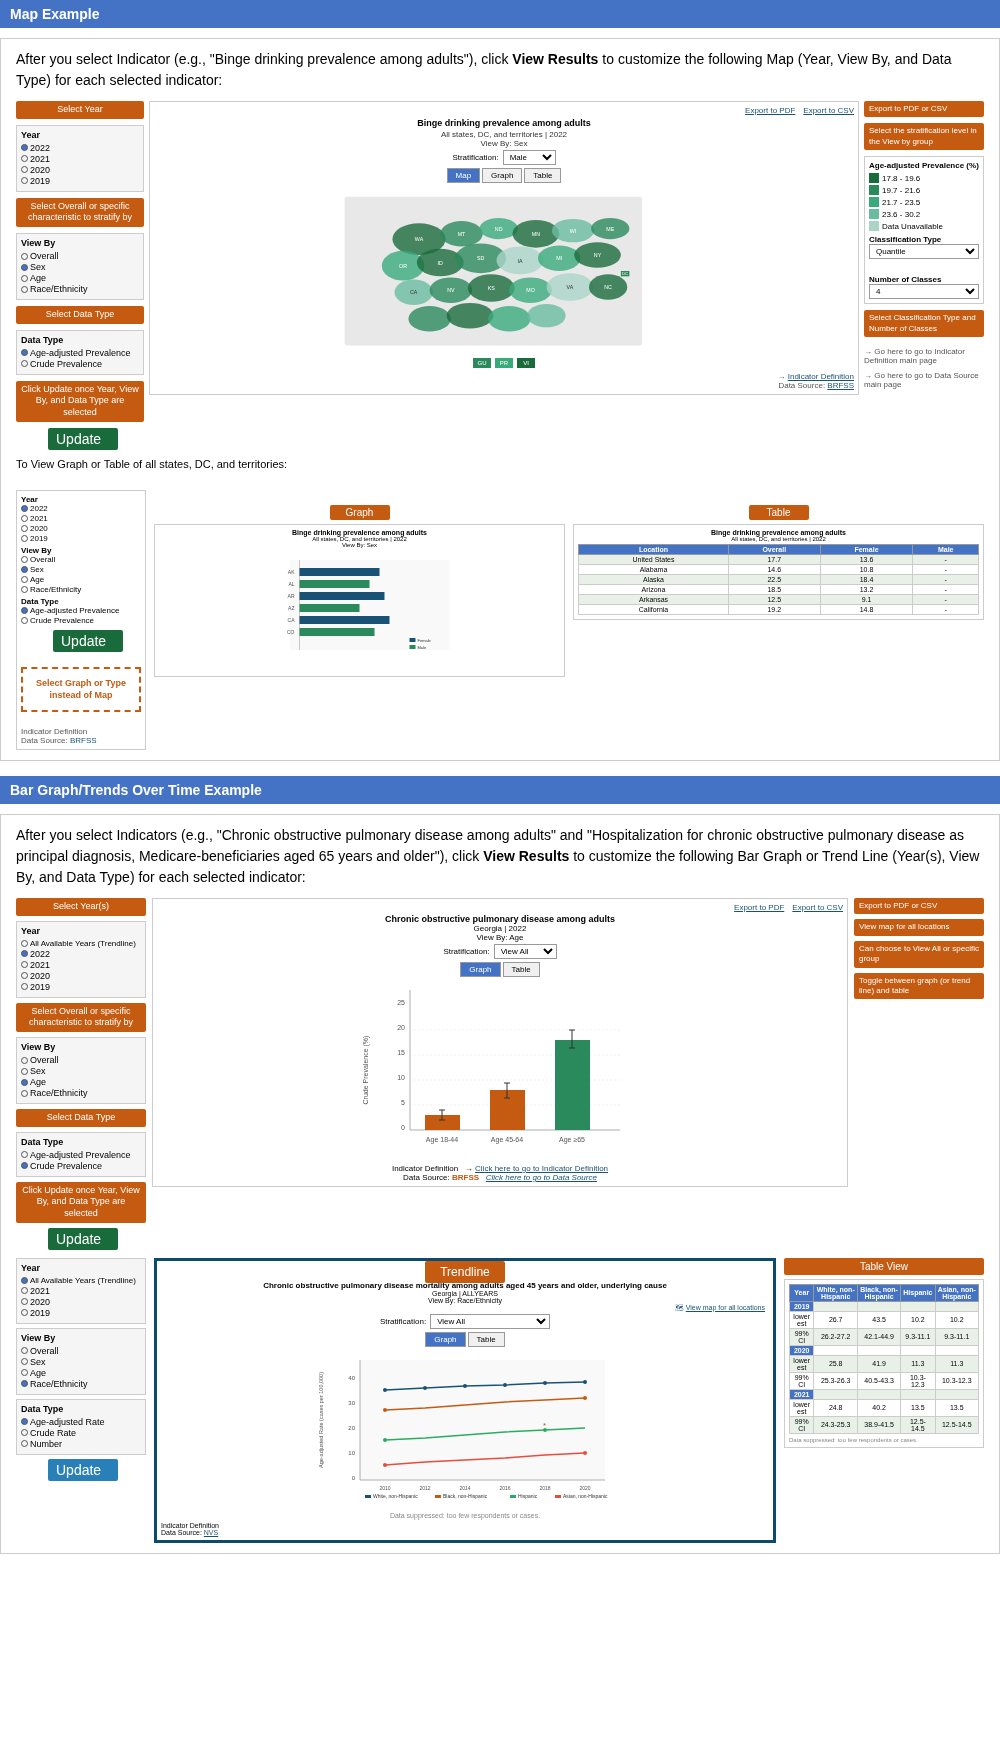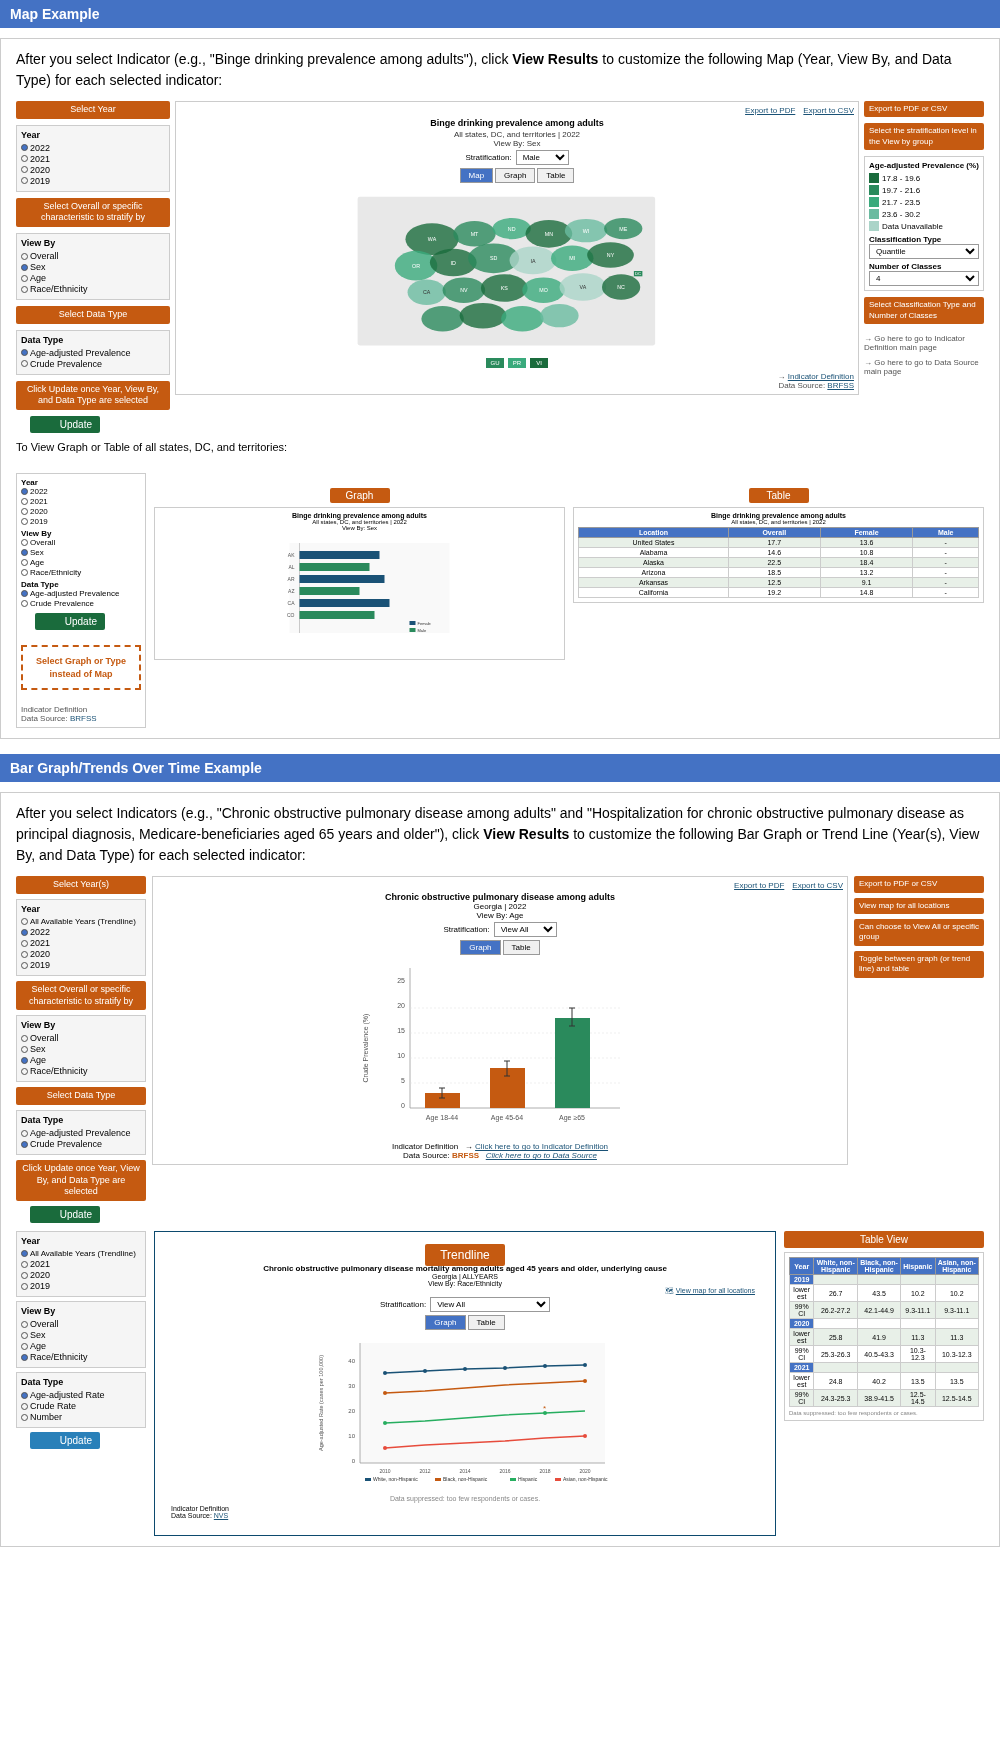--- a/index.html
+++ b/index.html
@@ -32,21 +32,21 @@
       display: flex;
       gap: 5px;
       align-items: flex-start;
       position: relative;
     }
 
     .left-controls {
       display: flex;
       flex-direction: column;
       gap: 6px;
-      width: 154px;
+      width: 128px;
       flex-shrink: 0;
     }
 
     .orange-label {
       background: #C55A11;
       color: #fff;
       font-size: 9px;
       padding: 3px 5px;
       border-radius: 2px;
       text-align: center;
@@ -82,28 +82,28 @@
       width: 7px; height: 7px;
       border: 1px solid #555;
       border-radius: 50%;
       flex-shrink: 0;
       background: #4472C4;
     }
 
     .update-btn {
       background: #1a6b3c;
       color: #fff;
-      font-size: 10px;
+      font-size: 14px;
       padding: 3px 8px;
       border: none;
       border-radius: 2px;
-      text-align: right;
+      text-align: left;
       cursor: pointer;
       width: 70px;
-      margin-left: 14px;
+      margin-left: 32px;
     }
 
     .map-center {
       flex: 1;
       border: 1px solid #ccc;
       padding: 4px;
       position: relative;
       min-height: 280px;
       background: #fff;
     }
@@ -277,22 +277,22 @@
       align-items: flex-start;
     }
 
     .trendline-left {
       width: 130px;
       flex-shrink: 0;
     }
 
     .trendline-center {
       flex: 1;
-      border: 1px solid #0c4a6e;
-      padding: 16px;
+      border: 3px solid #0c4a6e;
+      padding: 4px;
       background: #fff;
     }
 
     .trendline-right {
       width: 200px;
       flex-shrink: 0;
     }
 
     .table-view-label {
       background: #C55A11;
@@ -552,21 +552,21 @@
           <div class="legend-item">
             <div class="legend-color" style="background:#aad4c8;"></div>
             <span>Data Unavailable</span>
           </div>
           <div class="classification-section">
             <div style="font-weight:bold; margin-top:4px;">Classification Type</div>
             <select class="small-select">
               <option>Quantile</option>
               <option>Natural Breaks</option>
             </select>
-            <div style="font-weight:bold; margin-top:3px;">Number of Classes</div>
+            <div style="font-weight:bold; margin-top:16px;">Number of Classes</div>
             <select class="small-select">
               <option>4</option>
               <option>3</option>
               <option>5</option>
             </select>
           </div>
         </div>
         <div class="annotation-box">Select Classification Type and Number of Classes</div>
 
         <div style="font-size:8px; color:#555; margin-top:4px;">→ <span>Go here to go to Indicator Definition main page</span></div>

